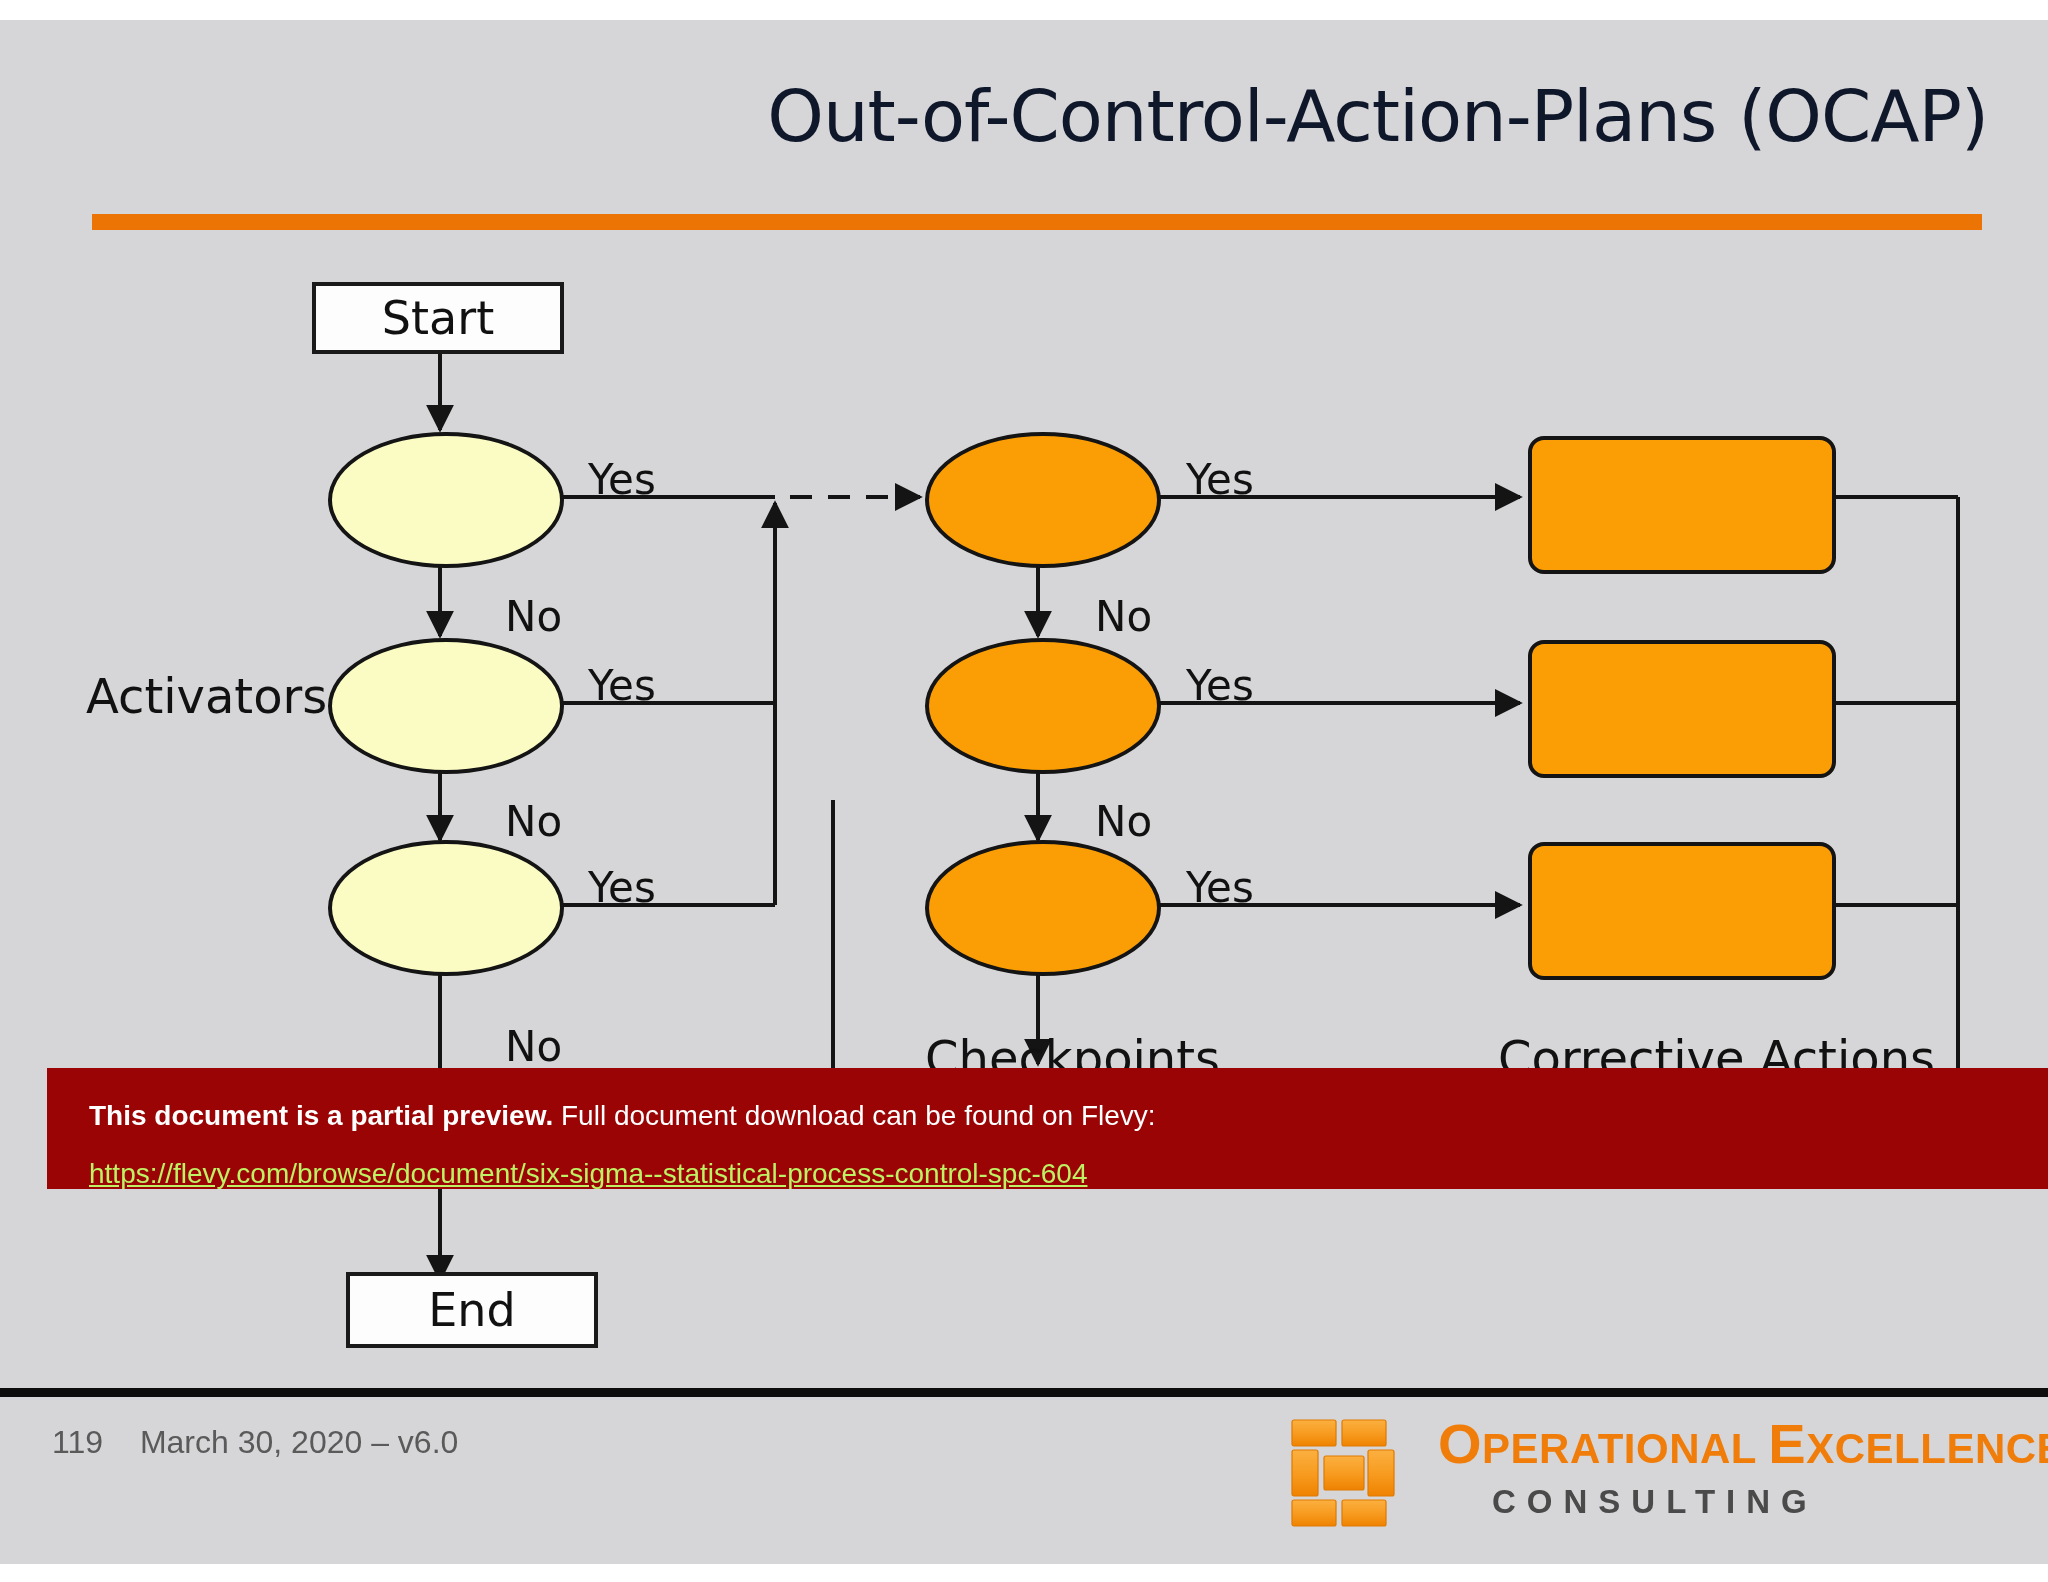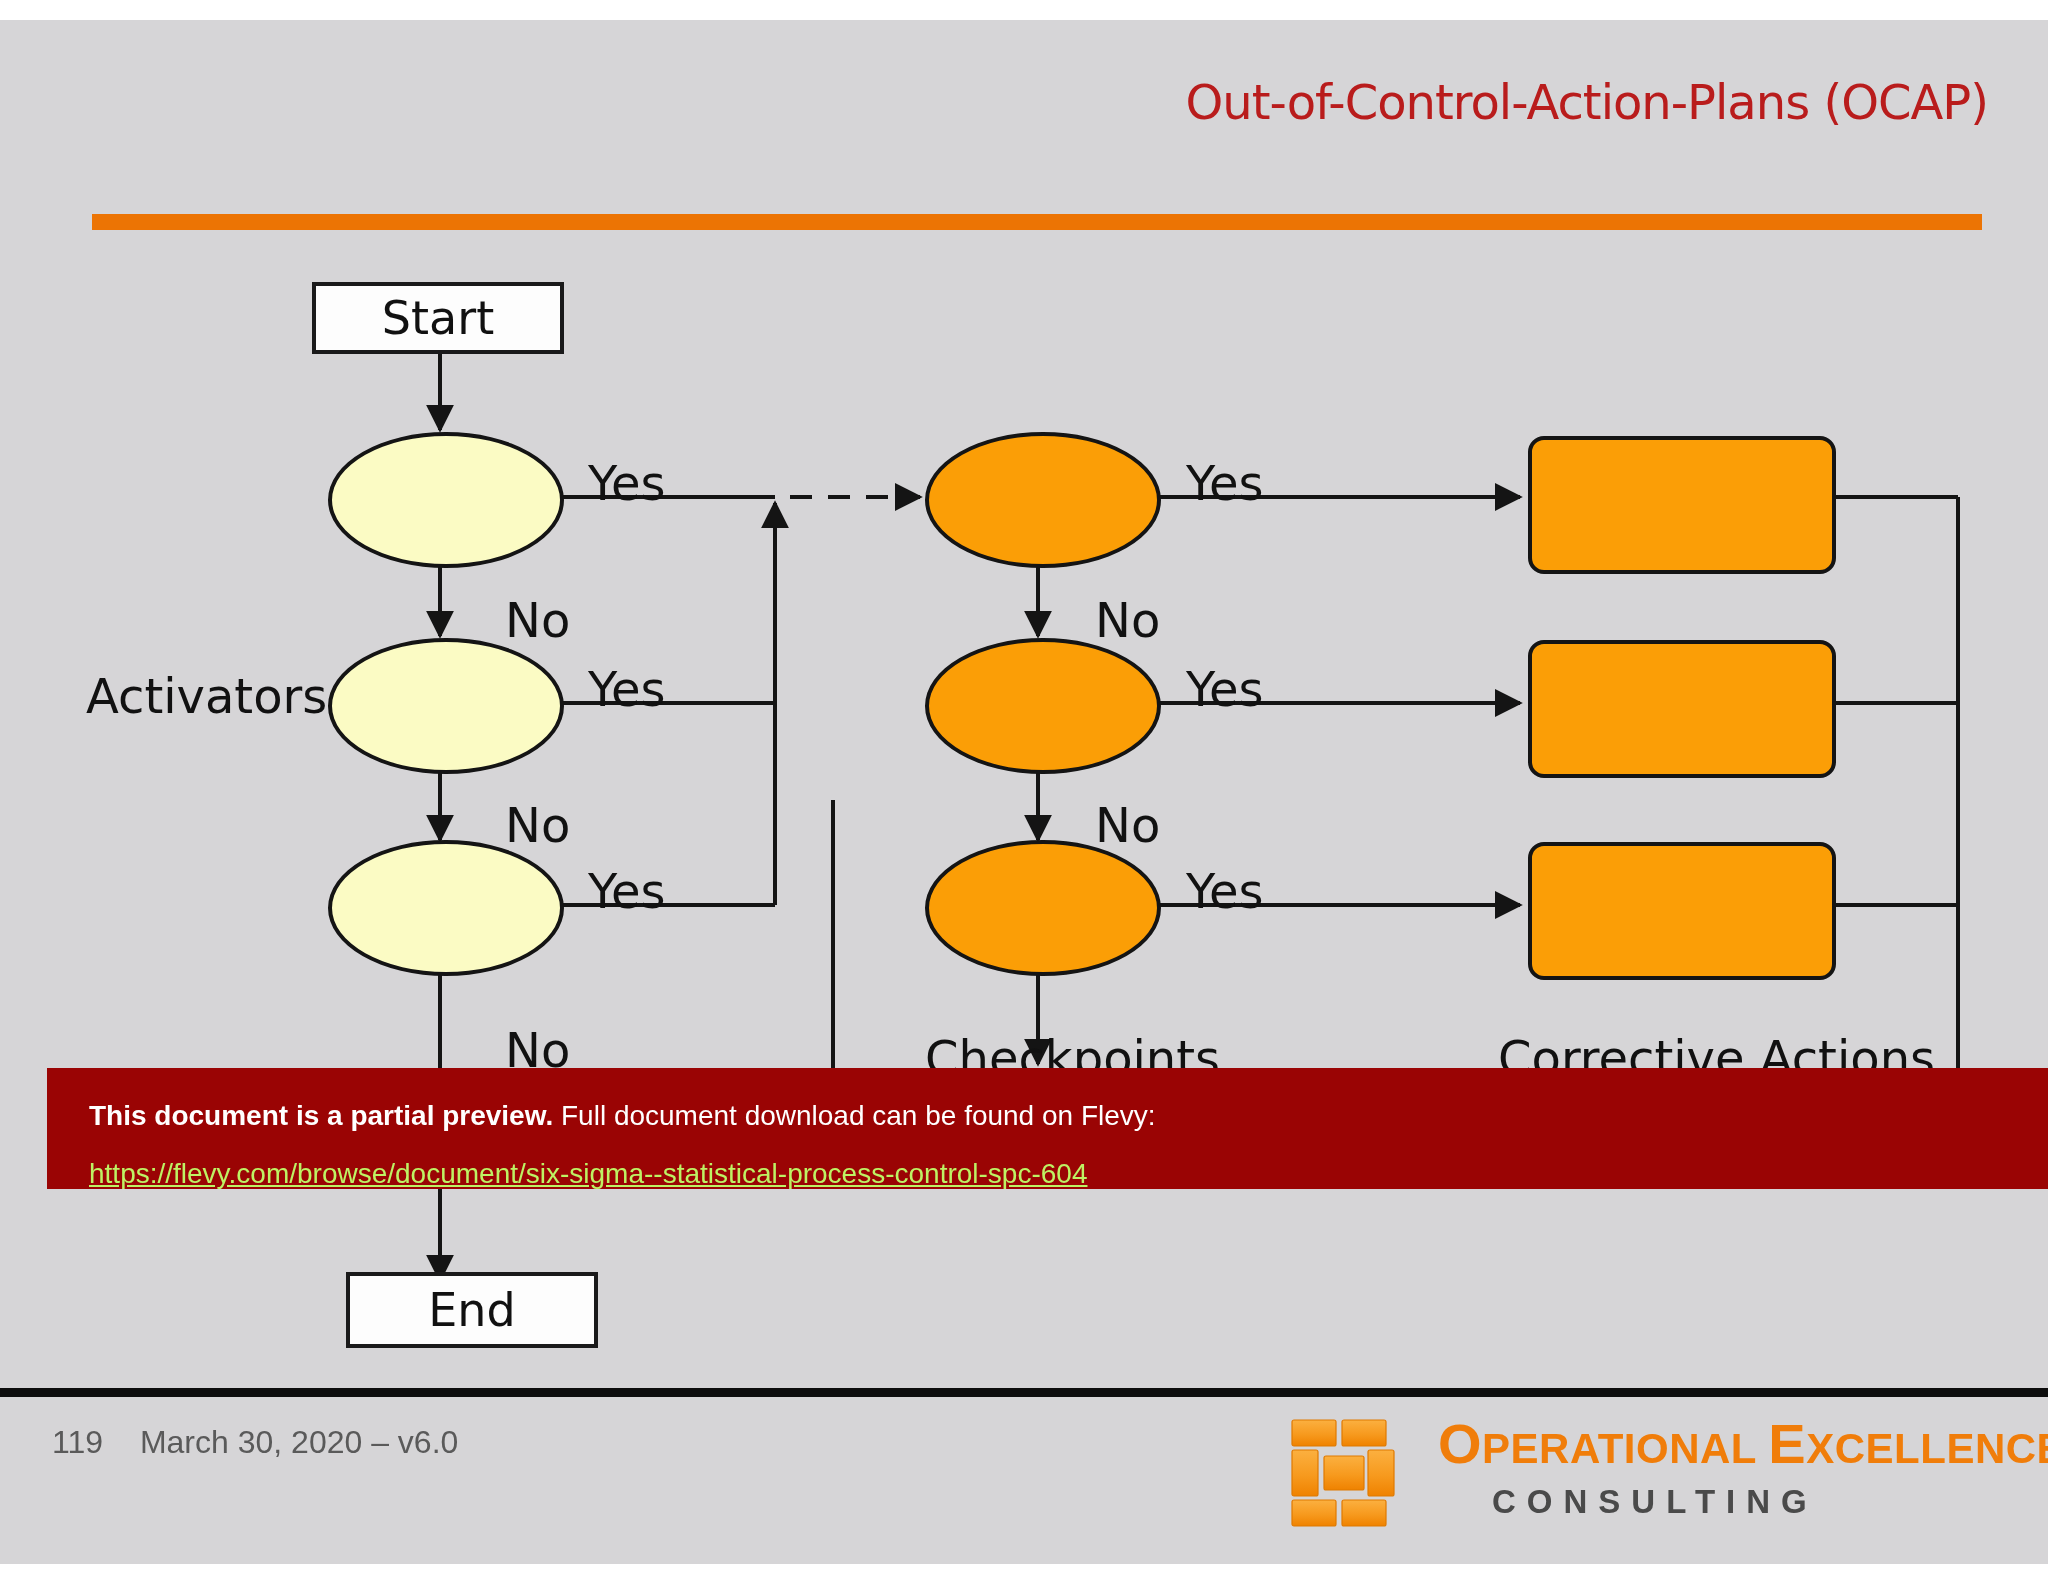--- a/index.html
+++ b/index.html
@@ -9,43 +9,43 @@
     width:2048px;height:1582px;
     background:#d6d5d7;
     overflow:hidden;
   }
   #topwhite{position:absolute;left:0;top:0;width:2048px;height:20px;background:#ffffff;}
   #botwhite{position:absolute;left:0;top:1564px;width:2048px;height:18px;background:#ffffff;}
 
   #title{
     position:absolute;
     right:60px; top:74px;
-    font-size:48px;
-    color:#b91c1c;
+    font-size:72px;
+    color:#0f172a;
     font-family:"DejaVu Sans",sans-serif;
     font-weight:400;
     letter-spacing:-1px;
     white-space:nowrap;
     margin-left:7px;
   }
   #rule{
     position:absolute;left:92px;top:214px;width:1890px;height:16px;
     background:#ec7404;
   }
 
   
   #canvas{position:absolute;left:0;top:0;width:2048px;height:1582px;}
 
   .lbl{
     position:absolute;
     font-family:"DejaVu Sans",sans-serif;
     color:#111;
     white-space:nowrap;
   }
-  .yn{font-size:48px;}
+  .yn{font-size:42px;}
   .grp{font-size:48px;}
 
   .node-box{
     position:absolute;
     background:#fdfdfd;
     border:4px solid #1a1a1a;
     display:flex;align-items:center;justify-content:center;
     font-family:"DejaVu Sans",sans-serif;
     font-size:46px;color:#111;
   }

